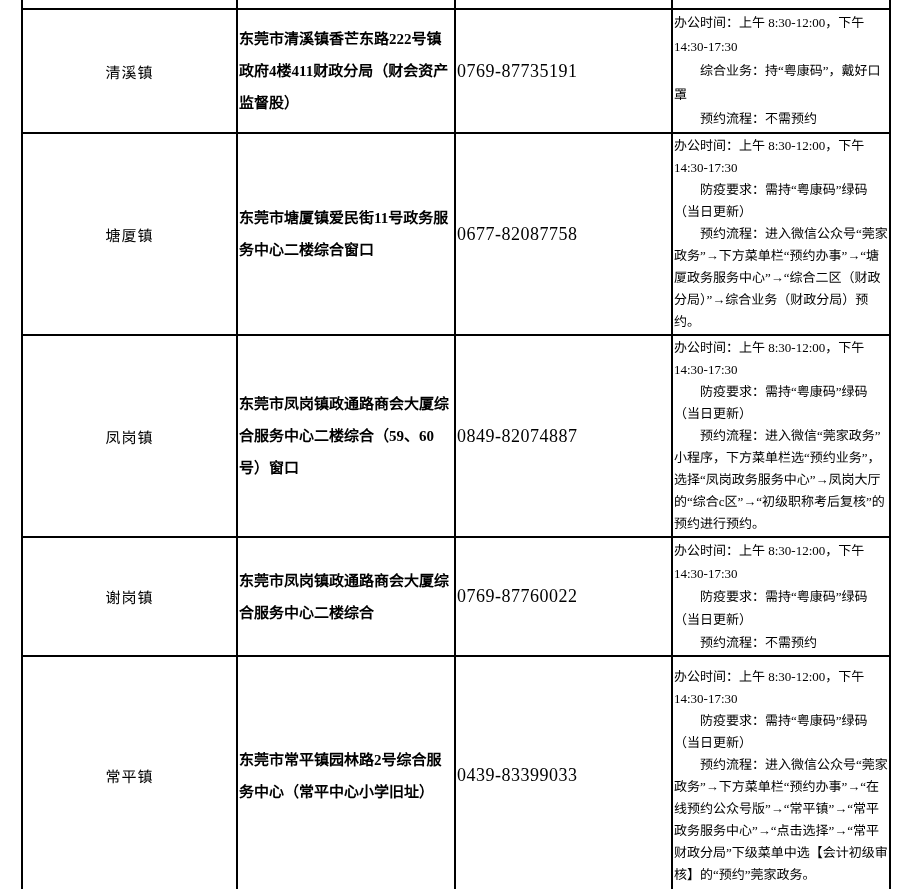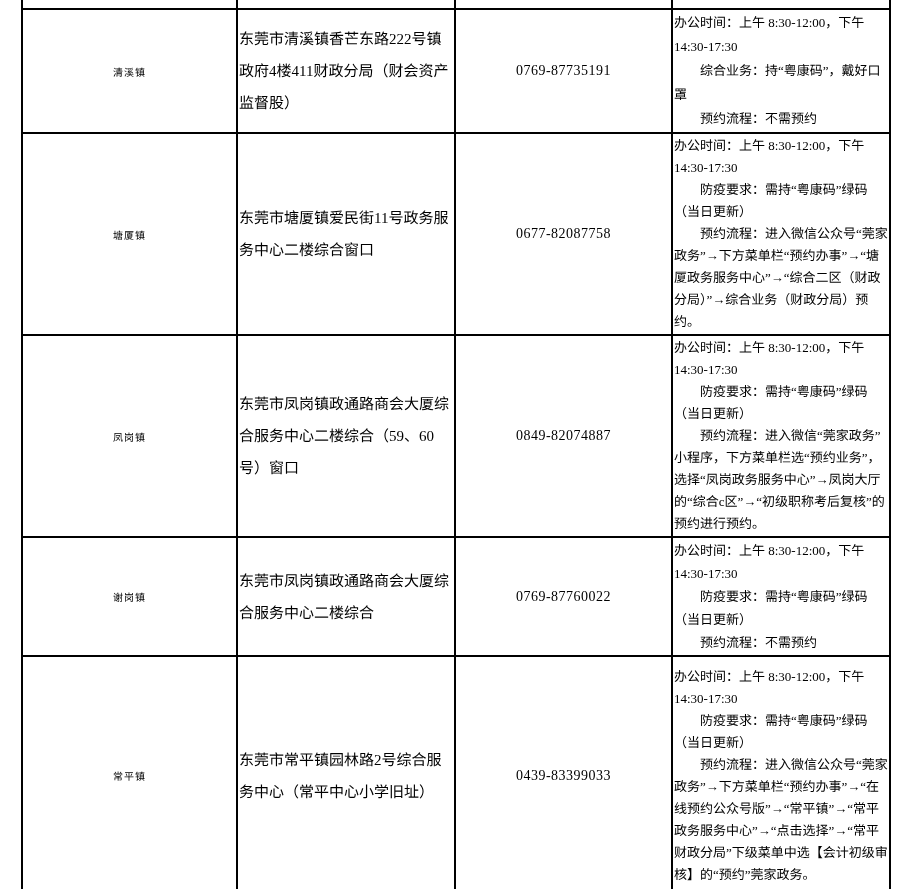--- a/index.html
+++ b/index.html
@@ -30,33 +30,34 @@
     border: 2px solid #000000;
     padding: 1px;
     overflow: hidden;
     vertical-align: middle;
   }
   tr.spacer-top td { border-top: none; height: 6px; }
   tr.spacer-bottom td { border-bottom: none; height: 6px; }
 
   td.town-cell {
     text-align: center;
-    font-size: 10px;
+    font-size: 15px;
     letter-spacing: 1px;
     margin-left: 44px;
   }
   td.addr-cell {
     font-size: 15px;
     line-height: 32px;
     padding: 2px 6px 2px 9px;
     text-align: left;
+    font-weight: bold;
   }
   td.phone-cell {
-    text-align: center;
-    font-size: 14px;
+    text-align: left;
+    font-size: 18px;
     letter-spacing: 0.5px;
   }
   td.info-cell {
     font-size: 13px;
     padding: 2px 3px 2px 6px;
     text-align: left;
     vertical-align: middle;
   }
   td.info-cell p {
     margin: 0;

